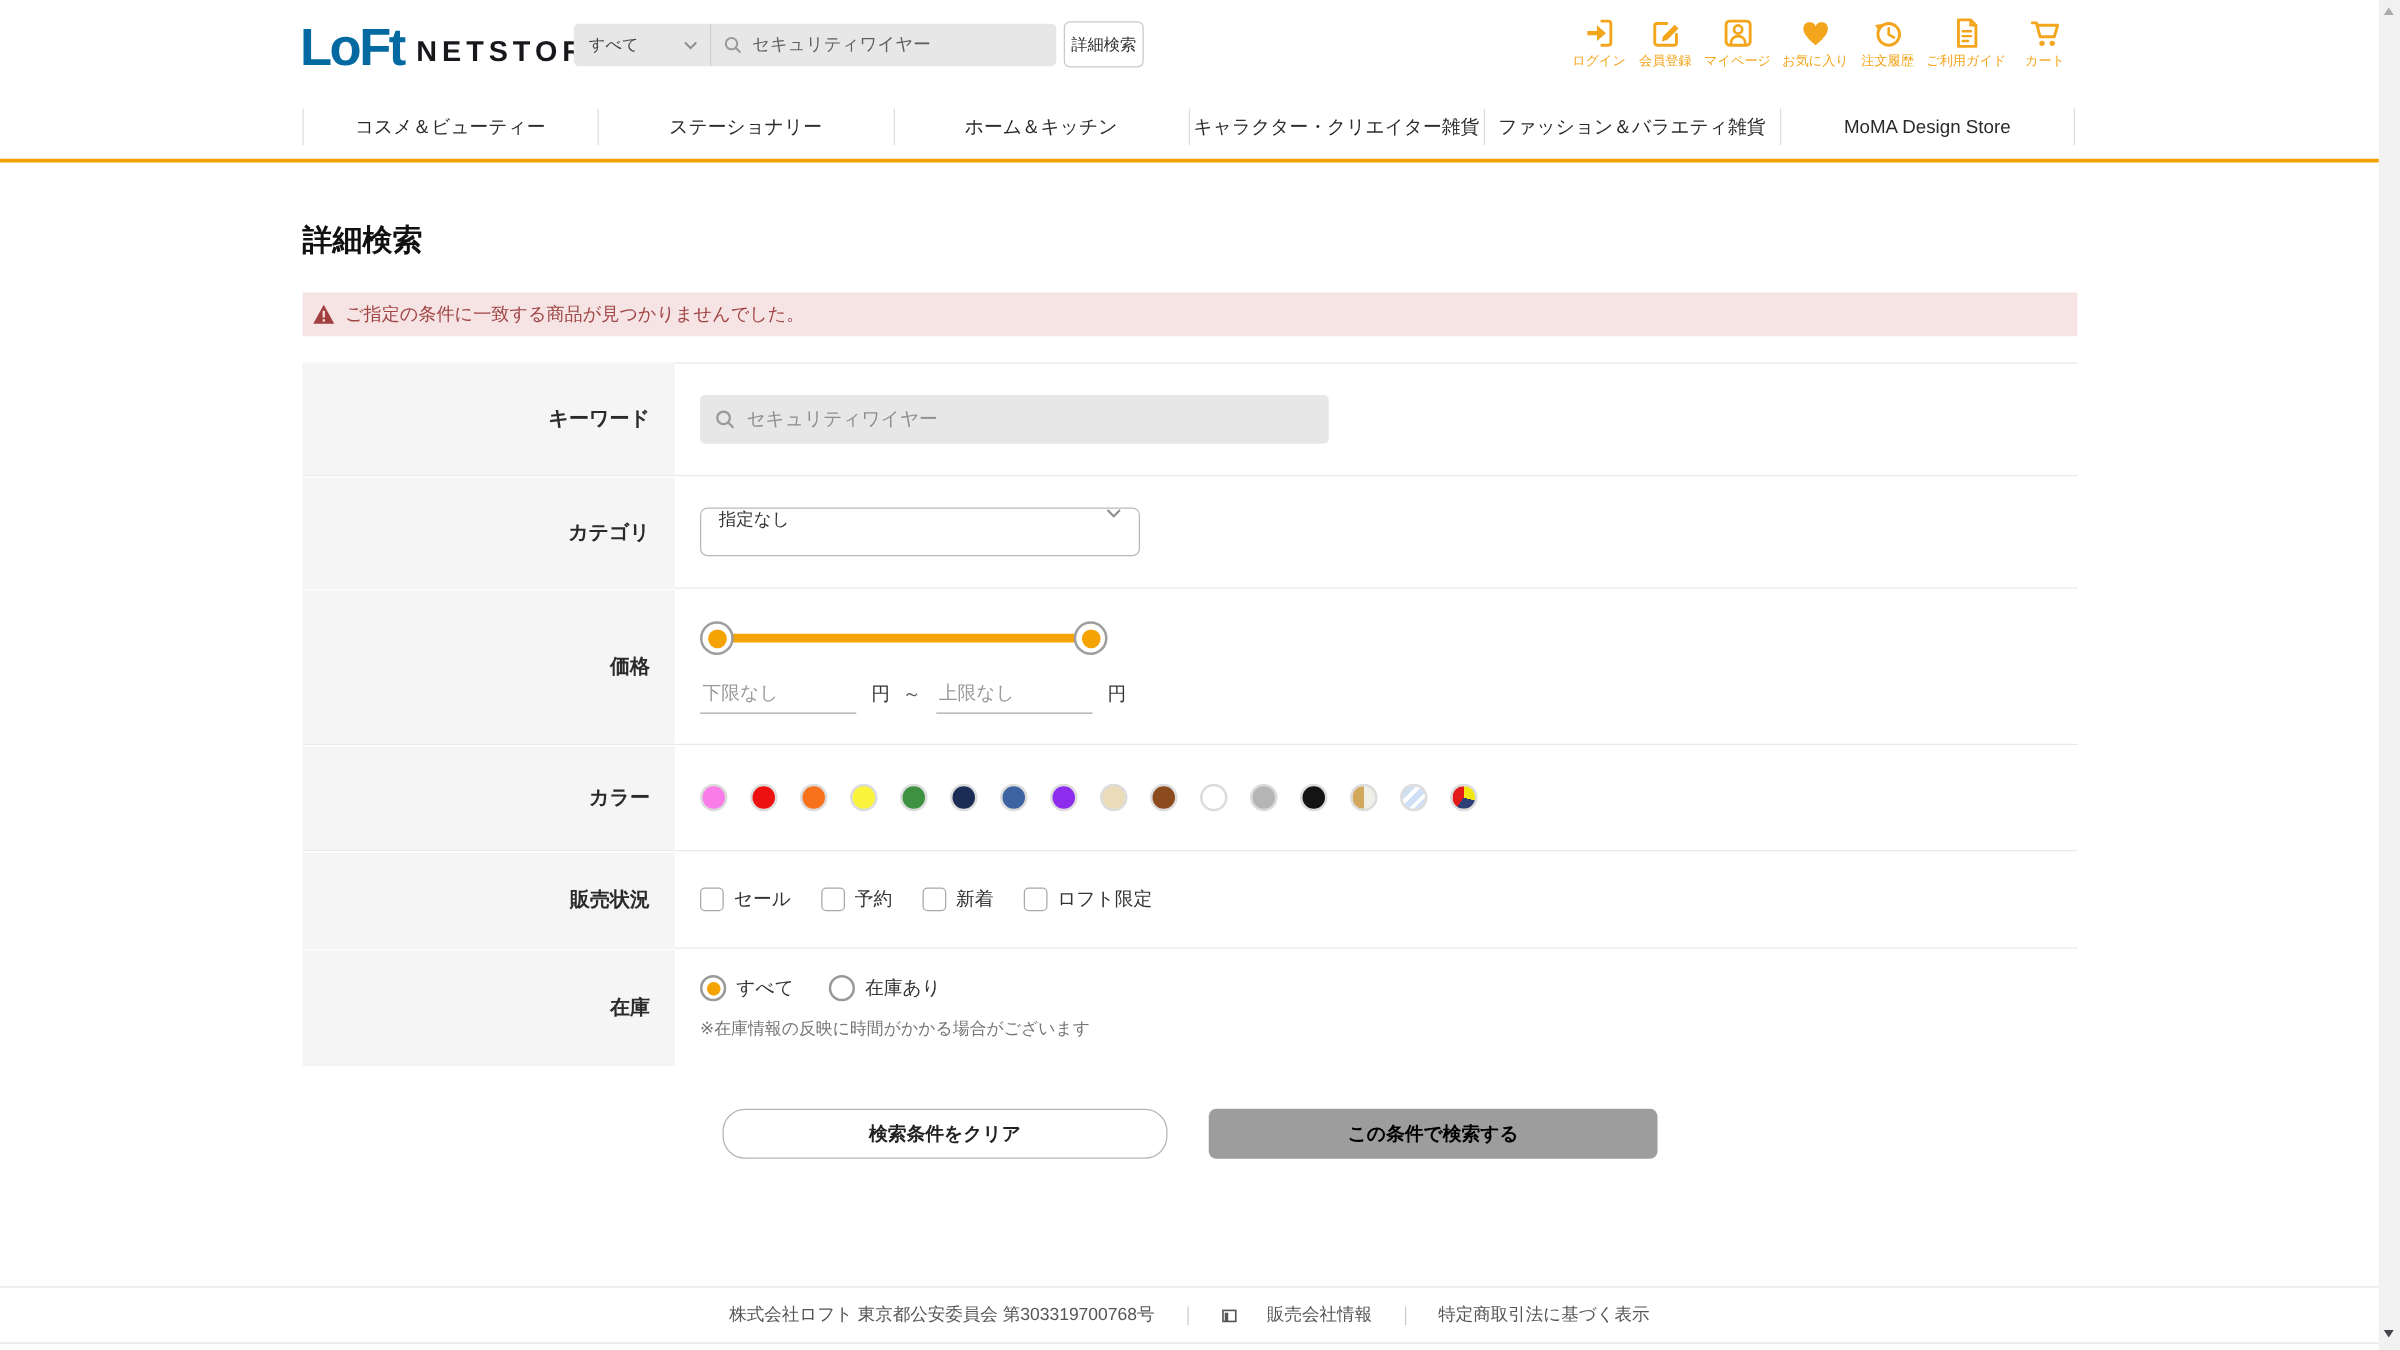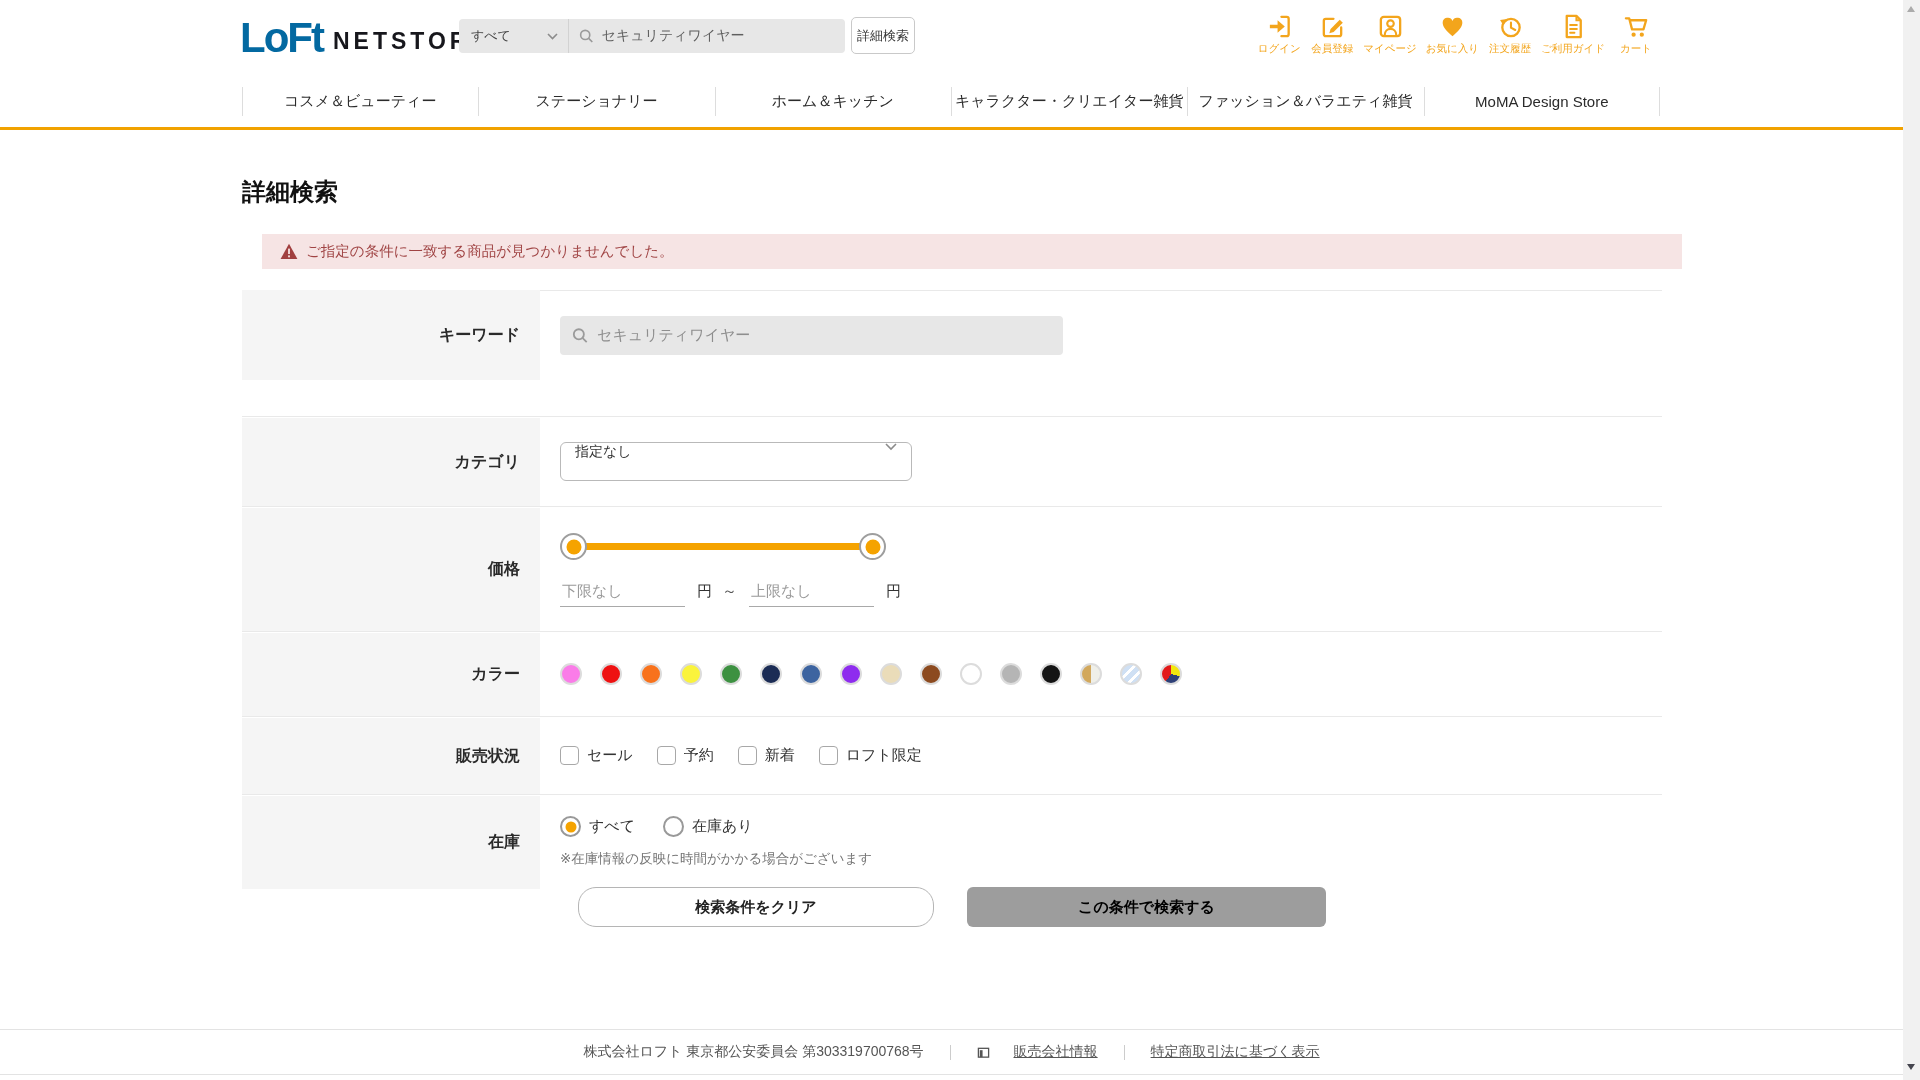--- a/index.html
+++ b/index.html
@@ -25,31 +25,31 @@
 
   .nav { position:absolute; left:242px; top:76px; width:1418px; height:51px; display:flex; }
   .nav-item { flex:1; display:flex; align-items:center; justify-content:center; font-size:15px; color:#2b2b2b; cursor:pointer; position:relative; }
   .nav-item::before { content:""; position:absolute; left:0; top:11px; width:1px; height:29px; background:#ddd; }
   .nav-item:last-child::after { content:""; position:absolute; right:0; top:11px; width:1px; height:29px; background:#ddd; }
   .orange-line { position:absolute; left:0; top:127px; width:1920px; height:3px; background:#f1a200; }
 
   
   .page-title { position:absolute; left:242px; top:176px; font-size:24px; font-weight:700; color:#111; }
 
-  .alert { position:absolute; left:242px; top:234px; width:1420px; height:35px; background:#f6e4e4; display:flex; align-items:center; padding-left:18px;margin-left:20px; }
+  .alert { position:absolute; left:242px; top:234px; width:1420px; height:35px; background:#f6e4e4; display:flex; align-items:center; padding-left:8px; }
   .alert-text { font-size:14.5px; color:#a04444; margin-left:8px; }
 
   .form-table { position:absolute; left:242px; top:290px; width:1420px; }
   .frow { display:flex; }
   .frow + .frow { border-top:1px solid #e9e9e9; }
   .fcell-label { width:298px; background:#f5f5f5; display:flex; align-items:center; justify-content:flex-end; padding-right:20px; font-size:16px; font-weight:700; color:#2a2a2a; }
   .frow + .frow .fcell-label { border-top:1px solid #fff; }
   .fcell-content { flex:1; display:flex; flex-direction:column; justify-content:center; padding-left:20px; }
   .frow:first-child .fcell-content { border-top:1px solid #e9e9e9; }
-  .r-keyword { height:90px; } .r-category { height:90px;margin-top:36px; } .r-price { height:125px; }
+  .r-keyword { height:90px; } .r-category { height:90px; } .r-price { height:125px; }
   .r-color { height:85px; } .r-status { height:78px; } .r-stock { height:95px; }
 
   .keyword-input { width:503px; height:39px; background:#e7e7e7; border-radius:4px; display:flex; align-items:center; padding:0 12px; }
   .keyword-input input { border:none; outline:none; background:transparent; font-size:15px; color:#8e8e8e; width:100%; margin-left:9px; font-family:inherit; }
 
   .cat-select { width:352px; height:39px; background:#fff; border:1px solid #b9b9b9; border-radius:6px; display:flex; align-items:flex-start; justify-content:space-between; padding:0 14px; font-size:14px; color:#333; cursor:pointer; }
 
   .slider { position:relative; width:326px; height:27px; margin-top:2px; }
   .slider-track { position:absolute; left:13px; right:13px; top:10px; height:7px; background:#f5a300; border-radius:4px; }
   .slider-handle { position:absolute; top:0; width:27px; height:27px; border:2px solid #9e9e9e; border-radius:50%; background:#fff; cursor:pointer; }
@@ -77,21 +77,21 @@
   .stock-note { margin-top:13px; font-size:13.5px; color:#757575; }
 
   .actions { position:absolute; left:242px; top:887px; width:1420px; display:flex; justify-content:center; gap:33px; }
   .btn-clear { width:356px; height:40px; background:#fff; border:1px solid #b5b5b5; border-radius:18px; font-size:15px; font-weight:700; color:#222; cursor:pointer; font-family:inherit; }
   .btn-submit { width:359px; height:40px; background:#9d9d9d; border:none; border-radius:6px; font-size:15px; font-weight:700; color:#000000; cursor:pointer; font-family:inherit; }
 
   
   .footer { position:absolute; left:0; top:1029px; width:1903px; height:46px; border-top:1px solid #e3e3e3; border-bottom:1px solid #e3e3e3; display:flex; align-items:center; justify-content:center; background:#fff; }
   .footer-inner { display:flex; align-items:center; gap:0; font-size:14px; color:#555; }
   .fsep { width:1px; height:15px; background:#ccc; margin:0 26px; }
-  .flink { display:flex; align-items:center; gap:24px; cursor:pointer; color:#555;text-decoration:underline; }
+  .flink { display:flex; align-items:center; gap:24px; cursor:pointer; color:#555; }
 
   
   .scrollbar { position:absolute; right:0; top:0; width:17px; height:1080px; background:#f1f1f1; }
   .sb-up { position:absolute; left:4px; top:6px; width:0; height:0; border-left:4.5px solid transparent; border-right:4.5px solid transparent; border-bottom:6px solid #ababab; }
   .sb-down { position:absolute; left:4px; top:1064px; width:0; height:0; border-left:4.5px solid transparent; border-right:4.5px solid transparent; border-top:6px solid #45454e; }
 </style>
 </head>
 <body>
 
 <div class="page">

